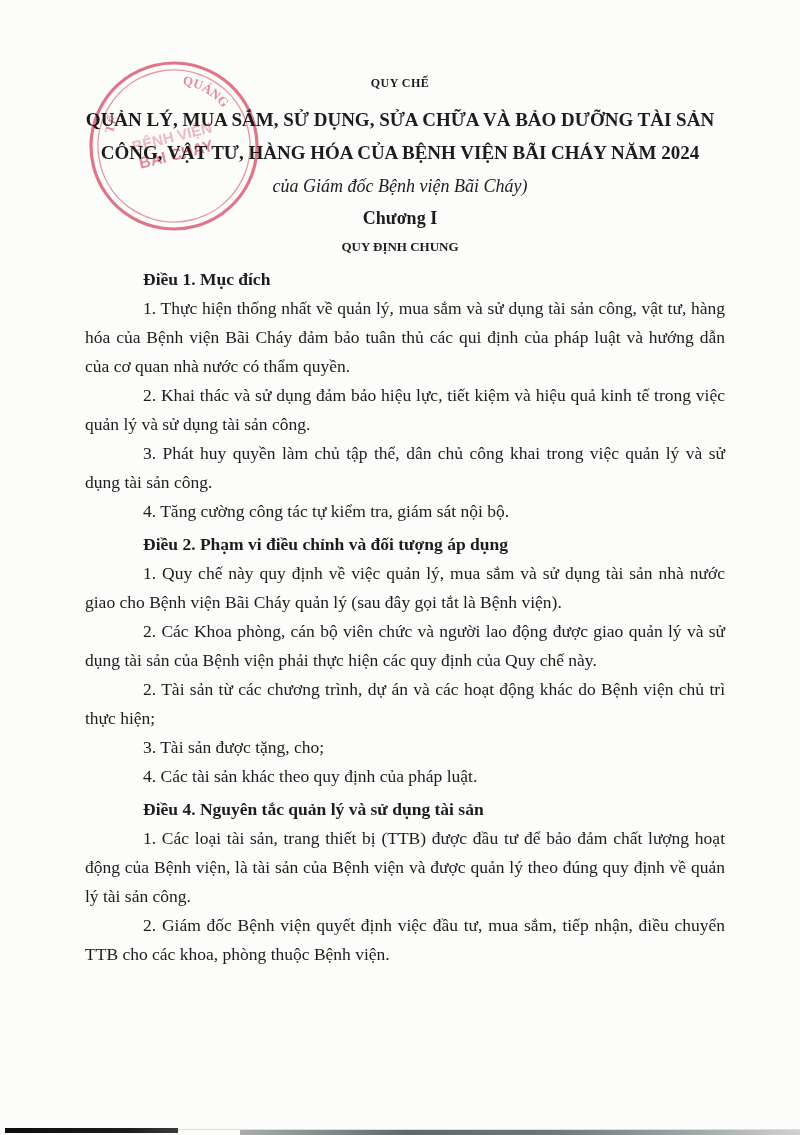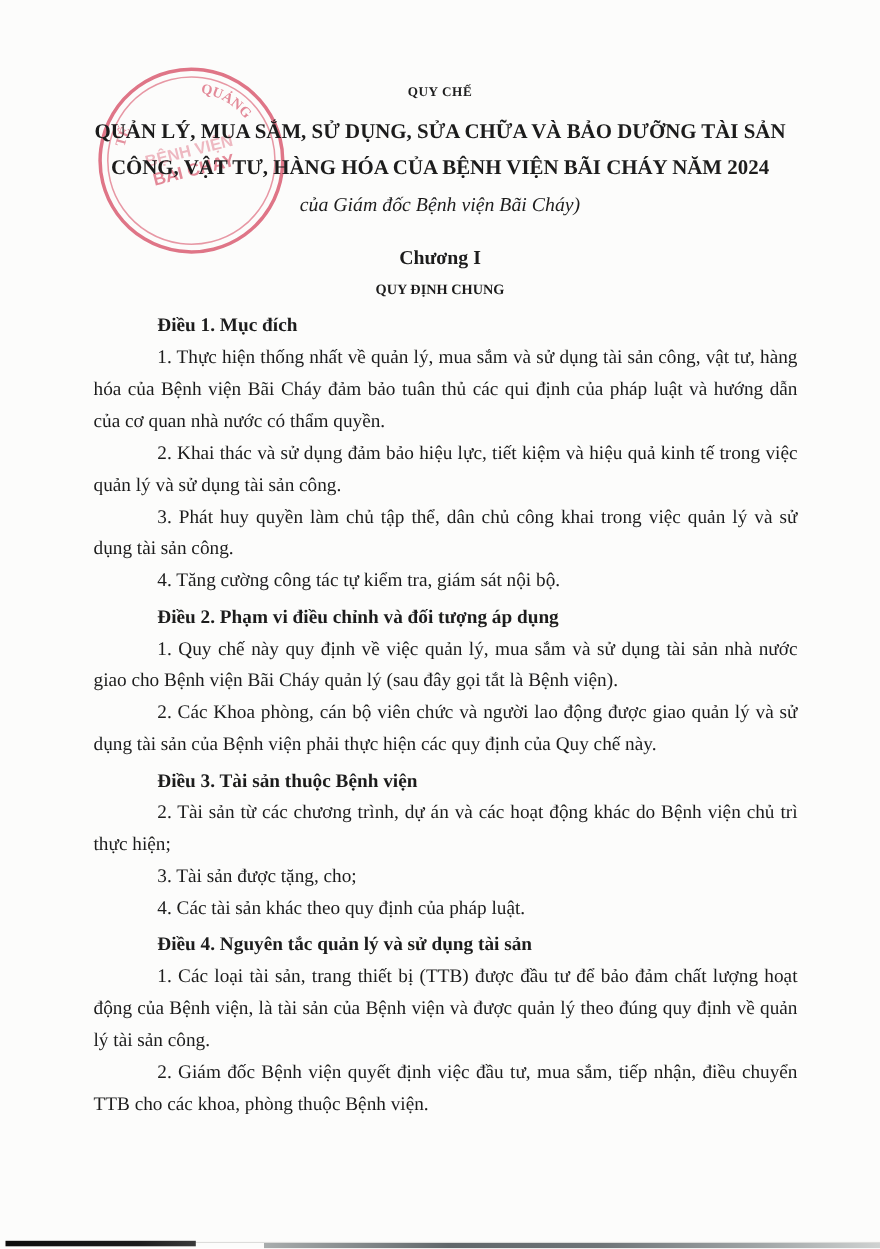--- a/index.html
+++ b/index.html
@@ -40,21 +40,21 @@
     font-weight: bold;
     line-height: 33px;
   }
   .title-line.first { margin-top: 12px; }
   .issuance {
     font-size: 18px;
     font-style: italic;
     line-height: 35px;
   }
   .issuance.first { margin-top: 5px; }
-  .chapter-number { font-size: 18px; font-weight: bold; margin-top: 20px; }
+  .chapter-number { font-size: 18px; font-weight: bold; margin-top: 4px; }
   .chapter-title  { font-size: 13px; font-weight: bold; margin-top: 10px; }
 
   
   .body {
     position: relative;
     z-index: 1;
     padding: 6px 75px 0 85px;
   }
   .article-heading {
     font-size: 17.5px;
@@ -134,21 +134,20 @@
 
     <div class="article">
       <div class="article-heading">Điều 2. Phạm vi điều chỉnh và đối tượng áp dụng</div>
       <div class="article-paras">
           <p class="para">1. Quy chế này quy định về việc quản lý, mua sắm và sử dụng tài sản nhà nước giao cho Bệnh viện Bãi Cháy quản lý (sau đây gọi tắt là Bệnh viện).</p>
           <p class="para">2. Các Khoa phòng, cán bộ viên chức và người lao động được giao quản lý và sử dụng tài sản của Bệnh viện phải thực hiện các quy định của Quy chế này.</p>
         </div>
     </div>
 
     <div class="article">
-      <div class="article-heading">Điều 3. Tài sản thuộc Bệnh viện</div>
       <div class="article-paras">
           <p class="para">2. Tài sản từ các chương trình, dự án và các hoạt động khác do Bệnh viện chủ trì thực hiện;</p>
           <p class="para">3. Tài sản được tặng, cho;</p>
           <p class="para">4. Các tài sản khác theo quy định của pháp luật.</p>
         </div>
     </div>
 
     <div class="article">
       <div class="article-heading">Điều 4. Nguyên tắc quản lý và sử dụng tài sản</div>
       <div class="article-paras">

